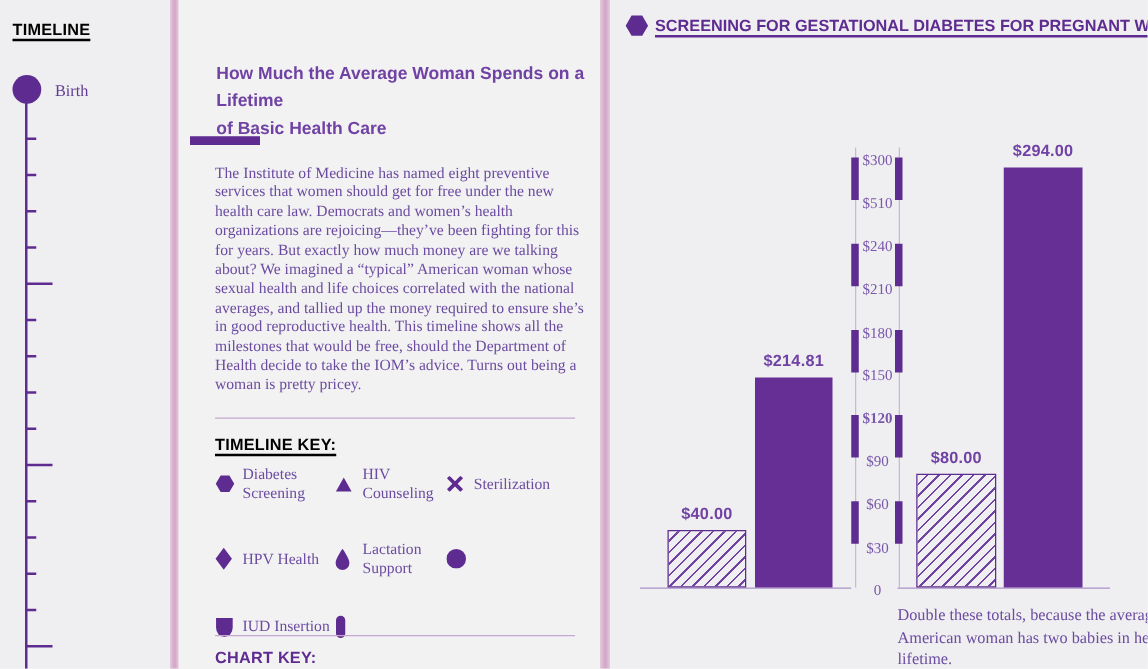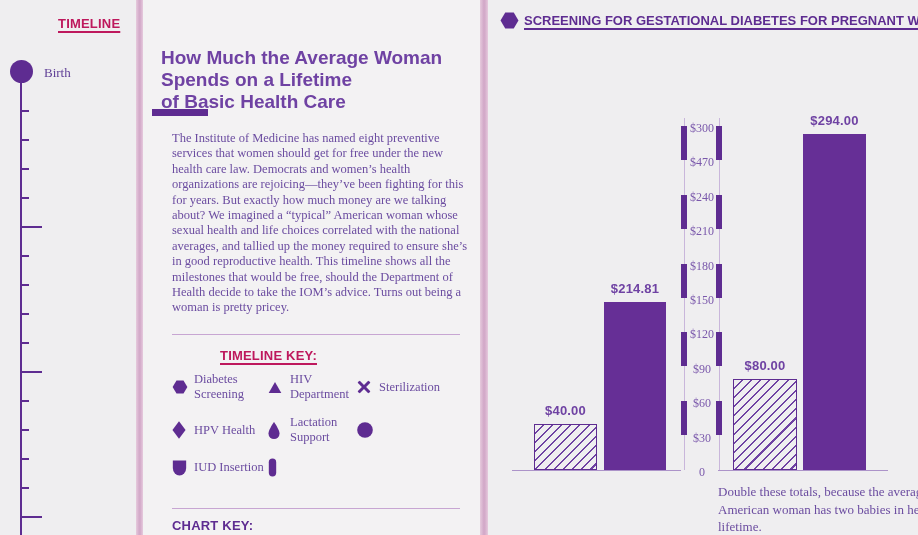--- a/index.html
+++ b/index.html
@@ -9,55 +9,55 @@
     font-family:"Liberation Sans",sans-serif;
   }
   
   .strip{position:absolute;top:0;height:535px;width:7px;
     background:linear-gradient(90deg,#e6cadd 0%,#d3aac9 45%,#d3aac9 60%,#e6cadd 100%);}
   #strip-left{left:136px;}
   #strip-right{left:480px;width:8px;}
   
   #timeline-panel{position:absolute;left:0;top:0;width:136px;height:535px;}
   .small-heading{
-    font-size:13px;font-weight:bold;color:#be185d;letter-spacing:.2px;
+    font-size:13px;font-weight:bold;color:#000000;letter-spacing:.2px;
     font-stretch:condensed;
-    text-decoration:underline;text-decoration-thickness:1.5px;text-underline-offset:3px;margin-left:48px;
+    text-decoration:underline;text-decoration-thickness:1.5px;text-underline-offset:3px;
   }
   #timeline-heading{position:absolute;left:10px;top:16px;}
   #timeline-axis-line{position:absolute;left:20px;top:72px;width:2px;height:463px;background:#5e2c91;}
   #birth-marker{position:absolute;left:10px;top:60px;width:23px;height:23px;border-radius:50%;background:#5e2c91;}
   #birth-label{position:absolute;left:44px;top:65px;font-family:"Liberation Serif",serif;font-size:13px;color:#5f3e96;}
   .tick{position:absolute;left:20px;width:9px;height:2px;background:#5e2c91;}
   .tick.long{width:22px;}
   
   #article-panel{position:absolute;left:143px;top:0;width:337px;height:535px;background:#f3f2f3;}
   #article-title{
     position:absolute;left:29px;top:9px;font-size:19px;font-weight:bold;color:#642e93;
     font-stretch:condensed;letter-spacing:-.2px;
     text-decoration:underline;text-decoration-thickness:2px;text-underline-offset:4px;white-space:nowrap;
   }
   #article-subtitle{
-    position:absolute;left:18px;top:47px;font-size:19px;font-weight:bold;color:#6f42a3;
+    position:absolute;left:30px;top:47px;font-size:14px;font-weight:bold;color:#6f42a3;
     font-stretch:condensed;line-height:22px;white-space:pre-line;
   }
   #title-accent-bar{position:absolute;left:9px;top:109px;width:56px;height:7px;background:#5e2c91;}
   #article-body{
     position:absolute;left:29px;top:131px;width:298px;
     font-family:"Liberation Serif",serif;font-size:12.5px;line-height:15.4px;color:#6b4ca0;
   }
   .divider{position:absolute;left:29px;width:288px;height:1px;background:#c7a6d2;}
   #divider-1{top:334px;}
   #divider-2{top:508px;}
   #timeline-key-heading{position:absolute;left:29px;top:348px;}
   #chart-key-heading{position:absolute;left:29px;top:518px;font-size:13px;font-weight:bold;
     color:#5e2c91;letter-spacing:.2px;font-stretch:condensed;}
   #key-grid{
     position:absolute;left:29px;top:372px;width:300px;
-    display:grid;grid-template-columns:96px 89px 1fr;row-gap:13px;
+    display:grid;grid-template-columns:96px 89px 1fr;row-gap:30px;
   }
   .key-item{display:flex;align-items:center;}
   .key-icon{width:22px;flex:0 0 22px;display:flex;align-items:center;}
   .key-icon svg{fill:#5e2c91;display:block;}
   .key-label{
     font-family:"Liberation Serif",serif;font-size:12.5px;line-height:15px;
     color:#6b4ca0;white-space:pre-line;
   }
   .icon-hexagon-icon svg{width:16px;height:14px;}
   .icon-triangle-icon svg{width:14px;height:13px;}
@@ -149,21 +149,21 @@
           <span class="key-label">Diabetes
 Screening</span>
         </div>
         <div class="key-item">
           <span class="key-icon icon-triangle-icon">
             <svg viewBox="0 0 20 18">
               <polygon points="10,1 19,17 1,17"></polygon>
             </svg>
           </span>
           <span class="key-label">HIV
-Department</span>
+Counseling</span>
         </div>
         <div class="key-item">
           <span class="key-icon icon-cross-icon">
             <svg viewBox="0 0 20 20">
               <path d="M4 1 L10 7 L16 1 Q19 2.5 19 4 L13 10 L19 16 Q19 17.5 16 19 L10 13 L4 19 Q1 17.5 1 16 L7 10 L1 4 Q1 2.5 4 1 Z"></path>
             </svg>
           </span>
           <span class="key-label">Sterilization</span>
         </div>
         <div class="key-item">
@@ -231,26 +231,26 @@
           <div class="axis-dash" style="left: 228px; top: 126px; height: 34px;"></div>
           <div class="axis-dash" style="left: 193px; top: 195px; height: 34px;"></div>
           <div class="axis-dash" style="left: 228px; top: 195px; height: 34px;"></div>
           <div class="axis-dash" style="left: 193px; top: 264px; height: 34px;"></div>
           <div class="axis-dash" style="left: 228px; top: 264px; height: 34px;"></div>
           <div class="axis-dash" style="left: 193px; top: 332px; height: 34px;"></div>
           <div class="axis-dash" style="left: 228px; top: 332px; height: 34px;"></div>
           <div class="axis-dash" style="left: 193px; top: 401px; height: 34px;"></div>
           <div class="axis-dash" style="left: 228px; top: 401px; height: 34px;"></div>
           <div class="axis-label" style="top: 121px;">$300</div>
-          <div class="axis-label" style="top: 155px;">$470</div>
+          <div class="axis-label" style="top: 155px;">$510</div>
           <div class="axis-label" style="top: 190px;">$240</div>
           <div class="axis-label" style="top: 224px;">$210</div>
           <div class="axis-label" style="top: 259px;">$180</div>
           <div class="axis-label" style="top: 293px;">$150</div>
-          <div class="axis-label" style="top: 327px;">$120</div>
+          <div class="axis-label" style="top: 327px; font-weight: bold;">$120</div>
           <div class="axis-label" style="top: 362px;">$90</div>
           <div class="axis-label" style="top: 396px;">$60</div>
           <div class="axis-label" style="top: 431px;">$30</div>
           <div class="axis-label" style="top: 465px;">0</div>
           <div class="bar hatched" style="left: 46px; width: 63px; top: 424px; height: 46px;"></div>
           <div class="bar-label" style="left: 21px; width: 113px; top: 403px;">$40.00</div>
           <div class="bar solid" style="left: 116px; width: 62px; top: 302px; height: 168px;"></div>
           <div class="bar-label" style="left: 91px; width: 112px; top: 281px;">$214.81</div>
           <div class="bar hatched" style="left: 245px; width: 64px; top: 379px; height: 91px;"></div>
           <div class="bar-label" style="left: 220px; width: 114px; top: 358px;">$80.00</div>

